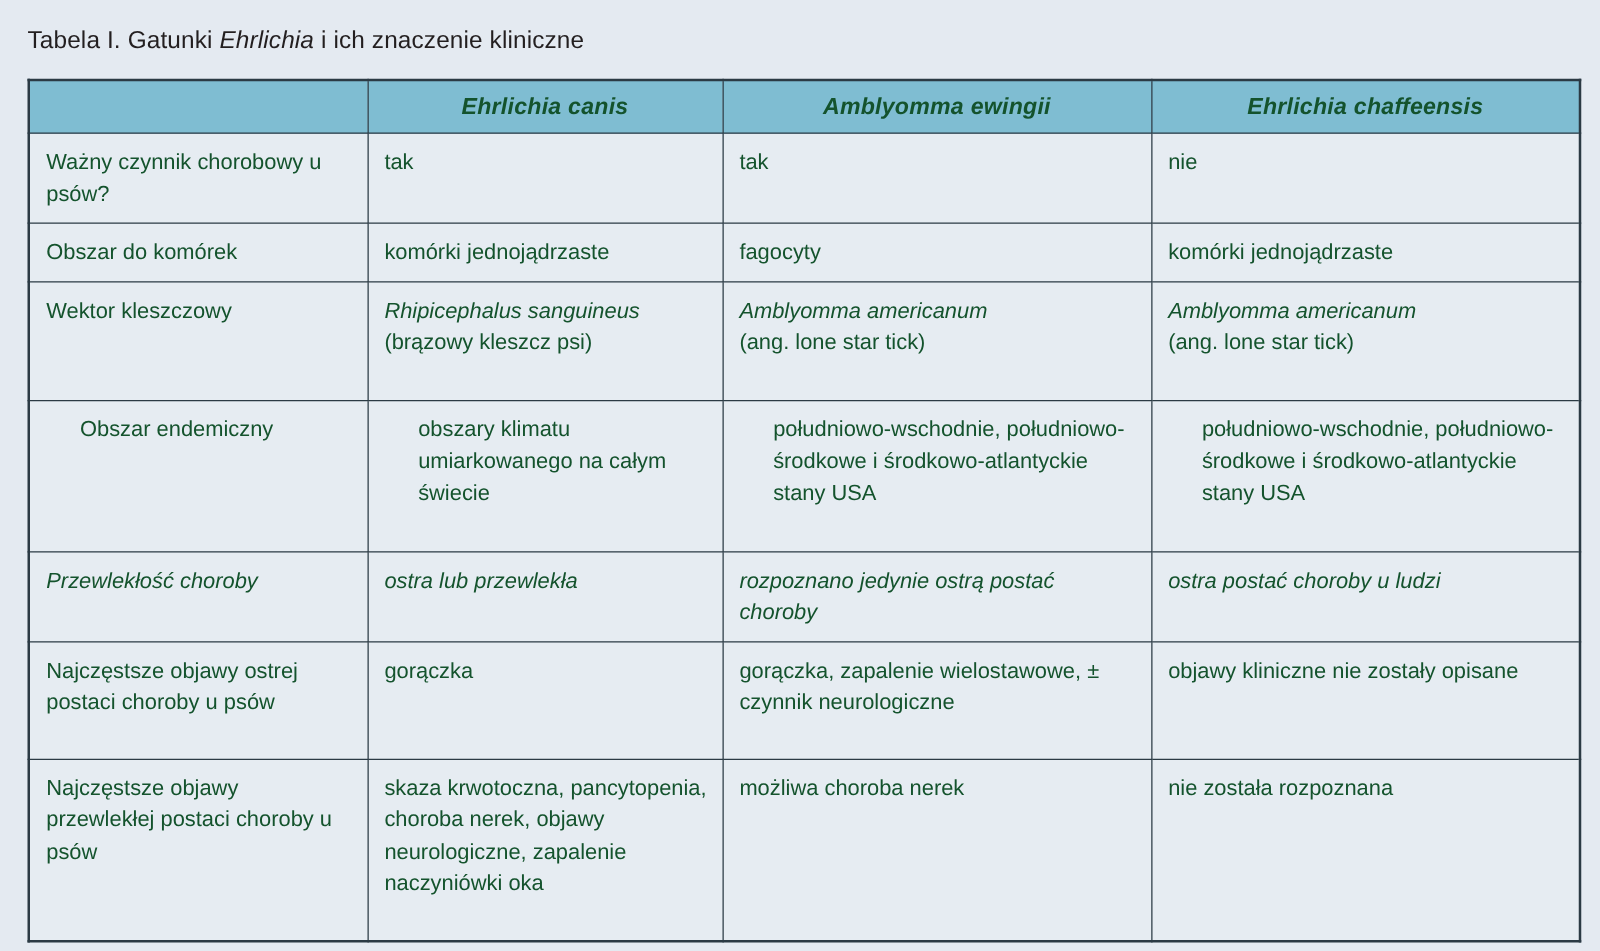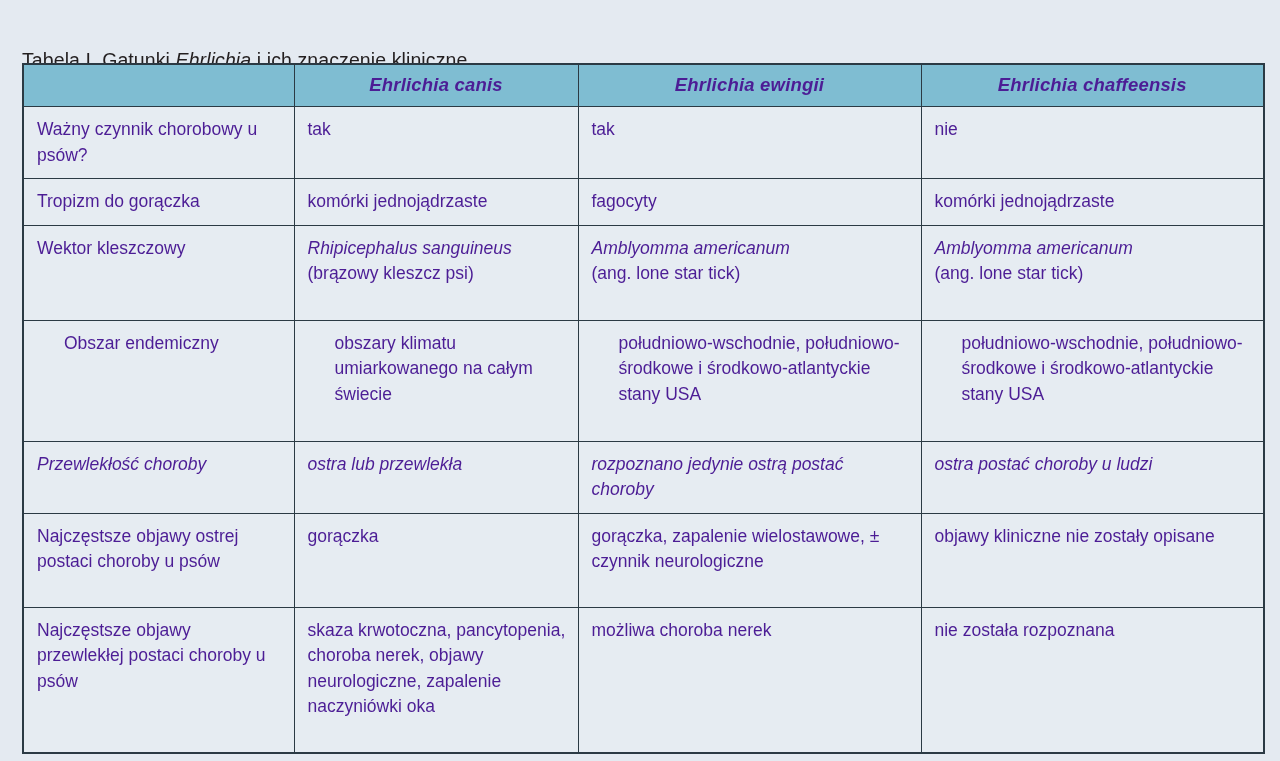--- a/index.html
+++ b/index.html
@@ -25,21 +25,20 @@
 
   .caption {
     position: absolute;
     left: 22px;
     top: 20px;
     font-size: 19.5px;
     line-height: 24px;
     letter-spacing: 0.1px;
     color: #231f20;
     white-space: nowrap;
-    margin-top: 28px;
   }
   .caption .sp {
     font-style: italic;
   }
 
   .table-wrap {
     position: absolute;
     left: 22px;
     top: 63px;
     width: 1241px;
@@ -58,21 +57,21 @@
   table.tbl col.c3 { width: 343px; }
   table.tbl col.c4 { width: 343px; }
 
   table.tbl th,
   table.tbl td {
     border: 1px solid #2b3a44;
     vertical-align: top;
     padding: 10px 12px 10px 13px;
     font-size: 17.5px;
     line-height: 25.5px;
-    color: #4c1d95;
+    color: #14532d;
     background: #e6ecf2;
   }
 
   table.tbl thead th {
     background: #7fbdd2;
     text-align: center;
     font-weight: bold;
     font-style: italic;
     font-size: 18.5px;
     line-height: 22px;
@@ -115,36 +114,36 @@
       <colgroup>
         <col class="c1">
           <col class="c2">
           <col class="c3">
           <col class="c4">
       </colgroup>
       <thead>
         <tr>
           <th class="corner"></th>
           <th>Ehrlichia canis</th>
-          <th>Ehrlichia ewingii</th>
+          <th>Amblyomma ewingii</th>
           <th>Ehrlichia chaffeensis</th>
         </tr>
       </thead>
       <tbody>
 
 
         <tr class="r2">
           <td class="rowhead">Ważny czynnik chorobowy u psów?</td>
           <td>tak</td>
           <td>tak</td>
           <td>nie</td>
         </tr>
 
         <tr class="r3">
-          <td class="rowhead">Tropizm do gorączka</td>
+          <td class="rowhead">Obszar do komórek</td>
           <td>komórki jednojądrzaste</td>
           <td>fagocyty</td>
           <td>komórki jednojądrzaste</td>
         </tr>
 
         <tr class="r4">
           <td class="rowhead">Wektor kleszczowy</td>
           <td><span class="ital">Rhipicephalus sanguineus</span><span> (brązowy kleszcz psi)</span></td>
           <td><span class="ital">Amblyomma americanum</span><br><span>(ang. lone star tick)</span></td>
           <td><span class="ital">Amblyomma americanum</span><br><span>(ang. lone star tick)</span></td>

